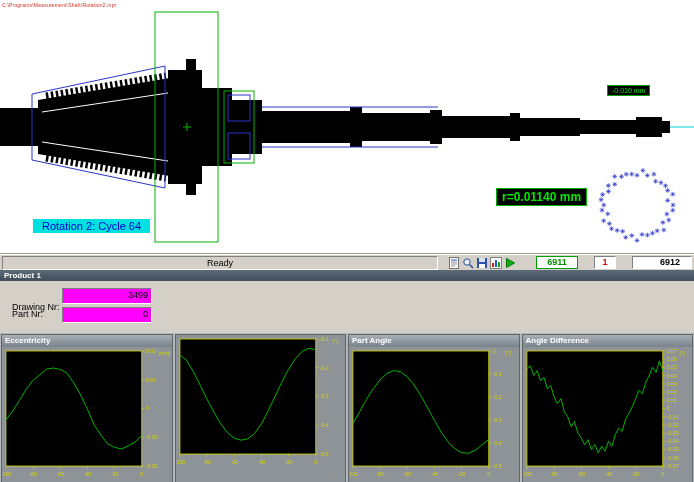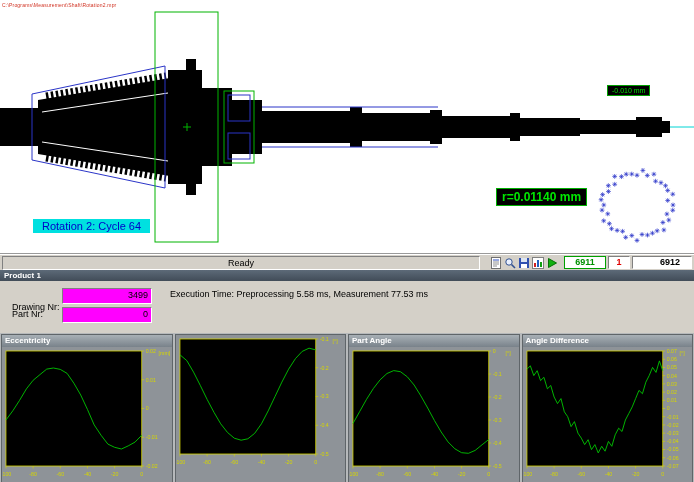--- a/index.html
+++ b/index.html
@@ -16,21 +16,21 @@
   .radius-label{position:absolute;left:496px;top:188px;background:#000;color:#00e800;border:1px solid #00b000;
                 font-size:12px;font-weight:bold;padding:1px 5px;white-space:nowrap;}
   
   .status-bar{position:absolute;left:0;top:254px;width:694px;height:16px;background:#d4d0c8;
               display:flex;align-items:center;box-sizing:border-box;padding:0 2px;border-top:1px solid #fff;}
   .status-ready{flex:1;height:12px;line-height:12px;font-size:9px;text-align:center;color:#000;
                 border:1px solid;border-color:#808080 #fff #fff #808080;margin-right:10px;}
   .sb-icons{display:flex;align-items:center;gap:2px;margin-right:4px;}
   .sbi{width:12px;height:12px;display:block;cursor:default;}
   .counter{display:inline-block;height:11px;line-height:11px;font-size:9px;font-weight:bold;text-align:center;
-           background:#fff;border:1px solid;border-color:#808080 #fff #fff #808080;margin-left:2px;}
+           background:#fff;border:1px solid;border-color:#808080 #fff #fff #808080;margin-left:16px;}
   .counter.green{width:40px;color:#009000;border:1px solid #00a000;}
   .counter.red{width:20px;color:#e00000;}
   .counter.black{width:42px;color:#000;padding-left:16px;}
   
   .product-bar{position:absolute;left:0;top:270px;width:694px;height:11px;background:linear-gradient(#5d6a78,#414c58);
                color:#fff;font-size:8px;font-weight:bold;line-height:11px;padding-left:4px;box-sizing:border-box;}
   
   .info-panel{position:absolute;left:0;top:281px;width:694px;height:52px;background:#d4d0c8;}
   .info-label{position:absolute;font-size:9px;color:#000;}
   .lab1{left:12px;top:9px;margin-top:12px;} .lab2{left:12px;top:28px;}
@@ -180,21 +180,20 @@
     <span class="counter black">6912</span>
   </div>
 
   <div class="product-bar">Product 1</div>
 
   <div class="info-panel">
     <span class="info-label lab1">Drawing Nr:</span>
     <div class="field f1">3499</div>
     <span class="info-label lab2">Part Nr:</span>
     <div class="field f2">0</div>
-    <span class="exec-time">Execution Time: Preprocessing 5.58 ms, Measurement 77.53 ms</span>
   </div>
 
   <div class="charts-row" id="charts-row">
       <div class="chart-panel">
         <div class="chart-title">Eccentricity</div>
         <svg viewBox="0 0 171 135" preserveAspectRatio="none">
           <rect x="4" y="4" width="137" height="115" fill="#000000" stroke="#d6d600" stroke-width="0.8"></rect>
           <line x1="4" y1="119" x2="4" y2="121.5" stroke="#d6d600" stroke-width="0.6"></line>
           <text x="4" y="129" text-anchor="middle" class="tick">-100</text>
           <line x1="31.400000000000002" y1="119" x2="31.400000000000002" y2="121.5" stroke="#d6d600" stroke-width="0.6"></line>

